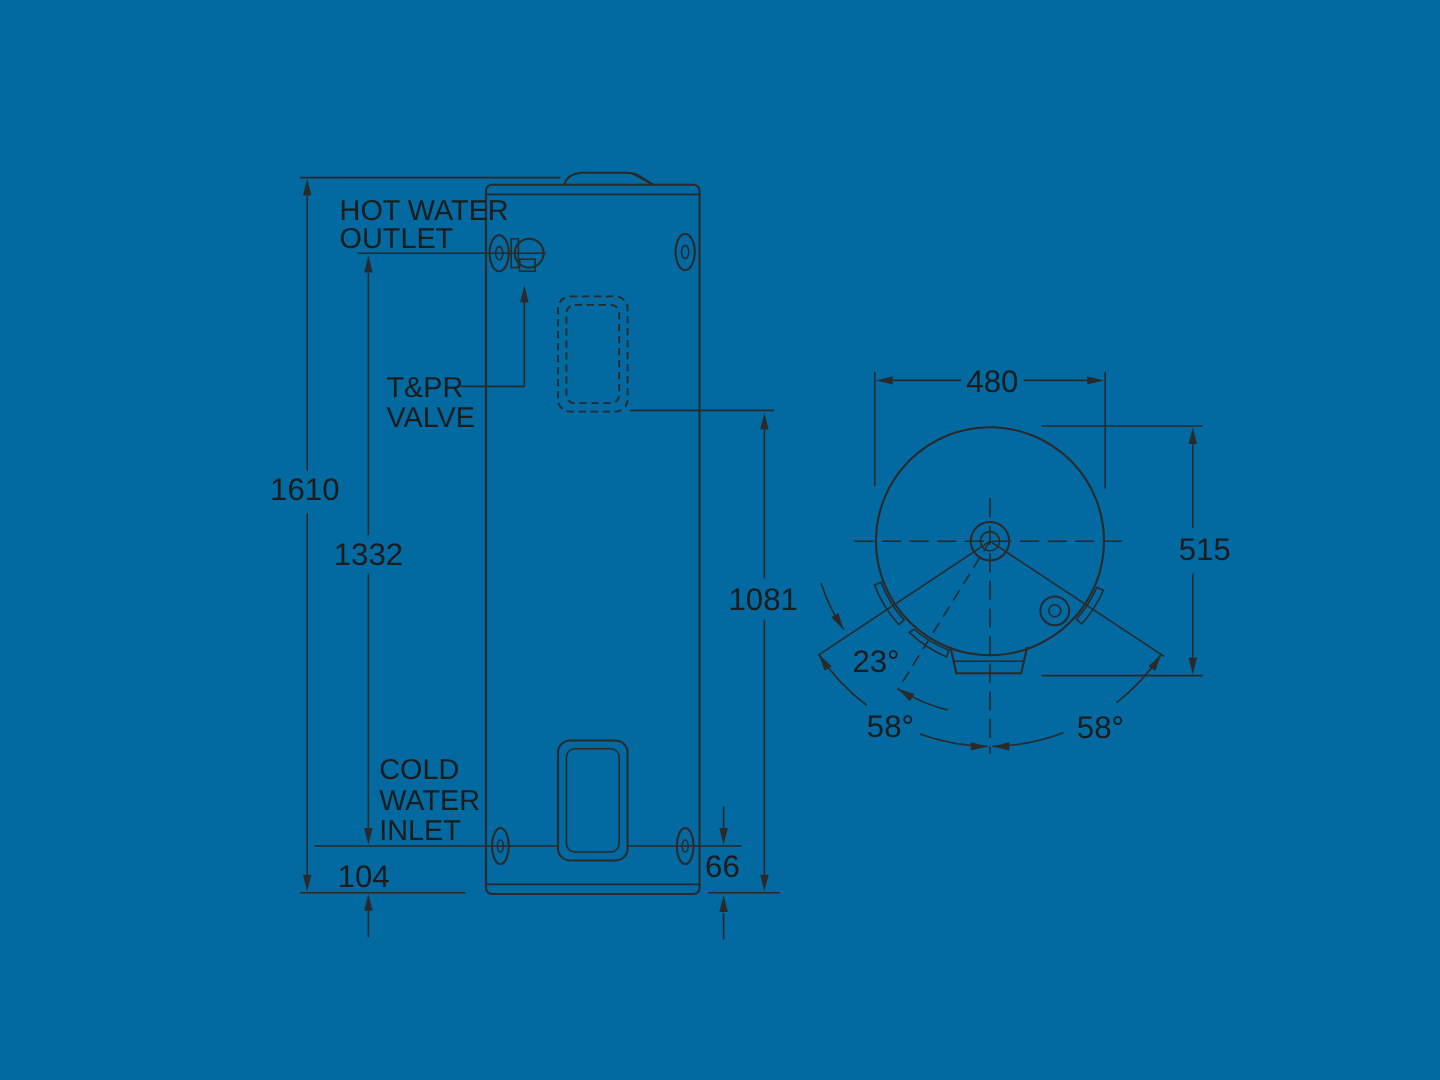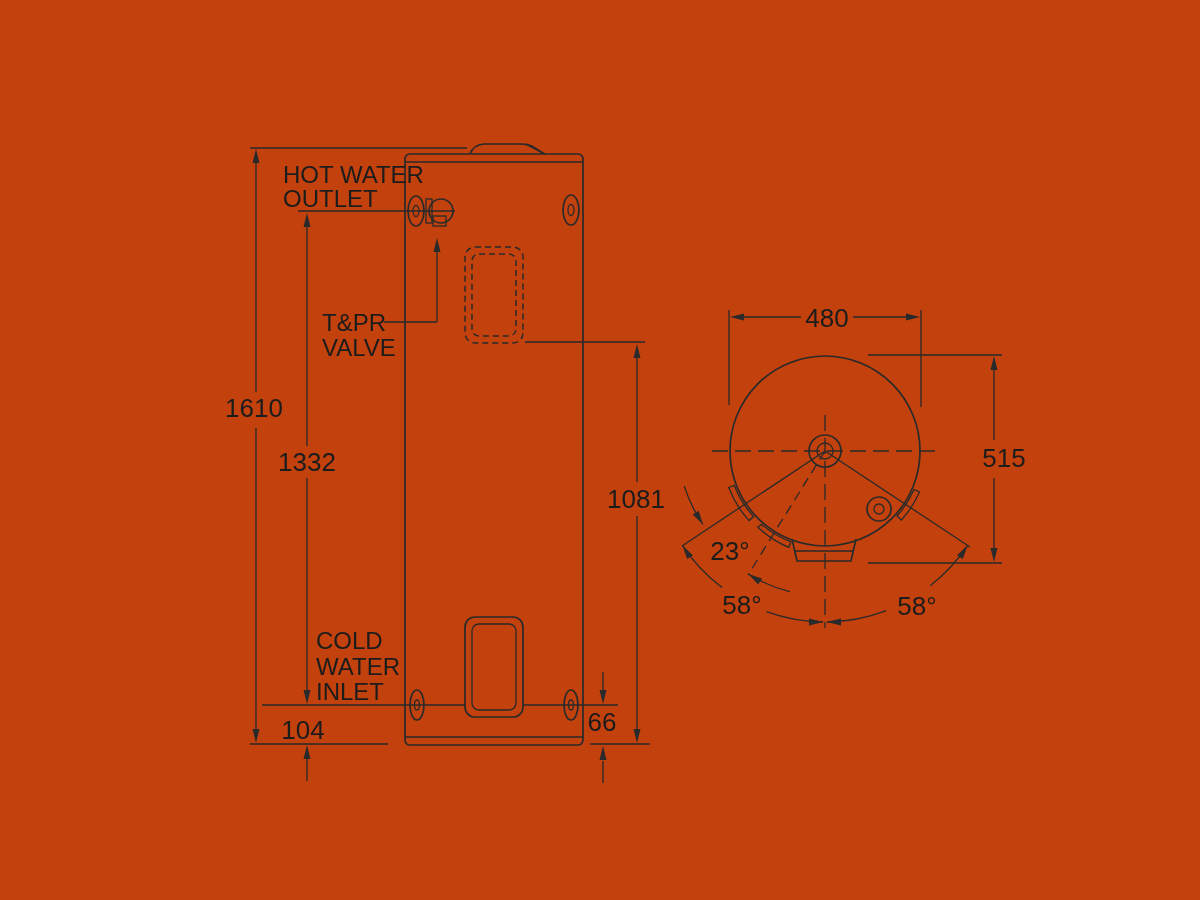--- a/index.html
+++ b/index.html
@@ -1,16 +1,16 @@
 <!DOCTYPE html>
 <html><head>
 <meta charset="utf-8">
 <style>
   html,body{margin:0;padding:0;background:#ffffff;}
-  .stage{position:relative;width:1200px;height:900px;background:#c2410c;overflow:hidden;}
+  .stage{position:relative;width:1200px;height:900px;background:#0369a1;overflow:hidden;}
   svg{display:block;}
   text{font-family:"Liberation Sans", sans-serif;fill:#1c1c1c;}
   .lbl{font-size:24px;}
   .num{font-size:26px;}
   .line{stroke:#2a2a2a;stroke-width:1.7;fill:none;}
   .thin{stroke:#2a2a2a;stroke-width:1.3;fill:none;}
   .dash{stroke:#2a2a2a;stroke-width:1.3;fill:none;stroke-dasharray:16 7;}
   .dashs{stroke:#2a2a2a;stroke-width:1.5;fill:none;stroke-dasharray:6 4;}
   .dashr{stroke:#2a2a2a;stroke-width:1.3;fill:none;stroke-dasharray:10 6;}
   .arw{fill:#2a2a2a;stroke:none;}

